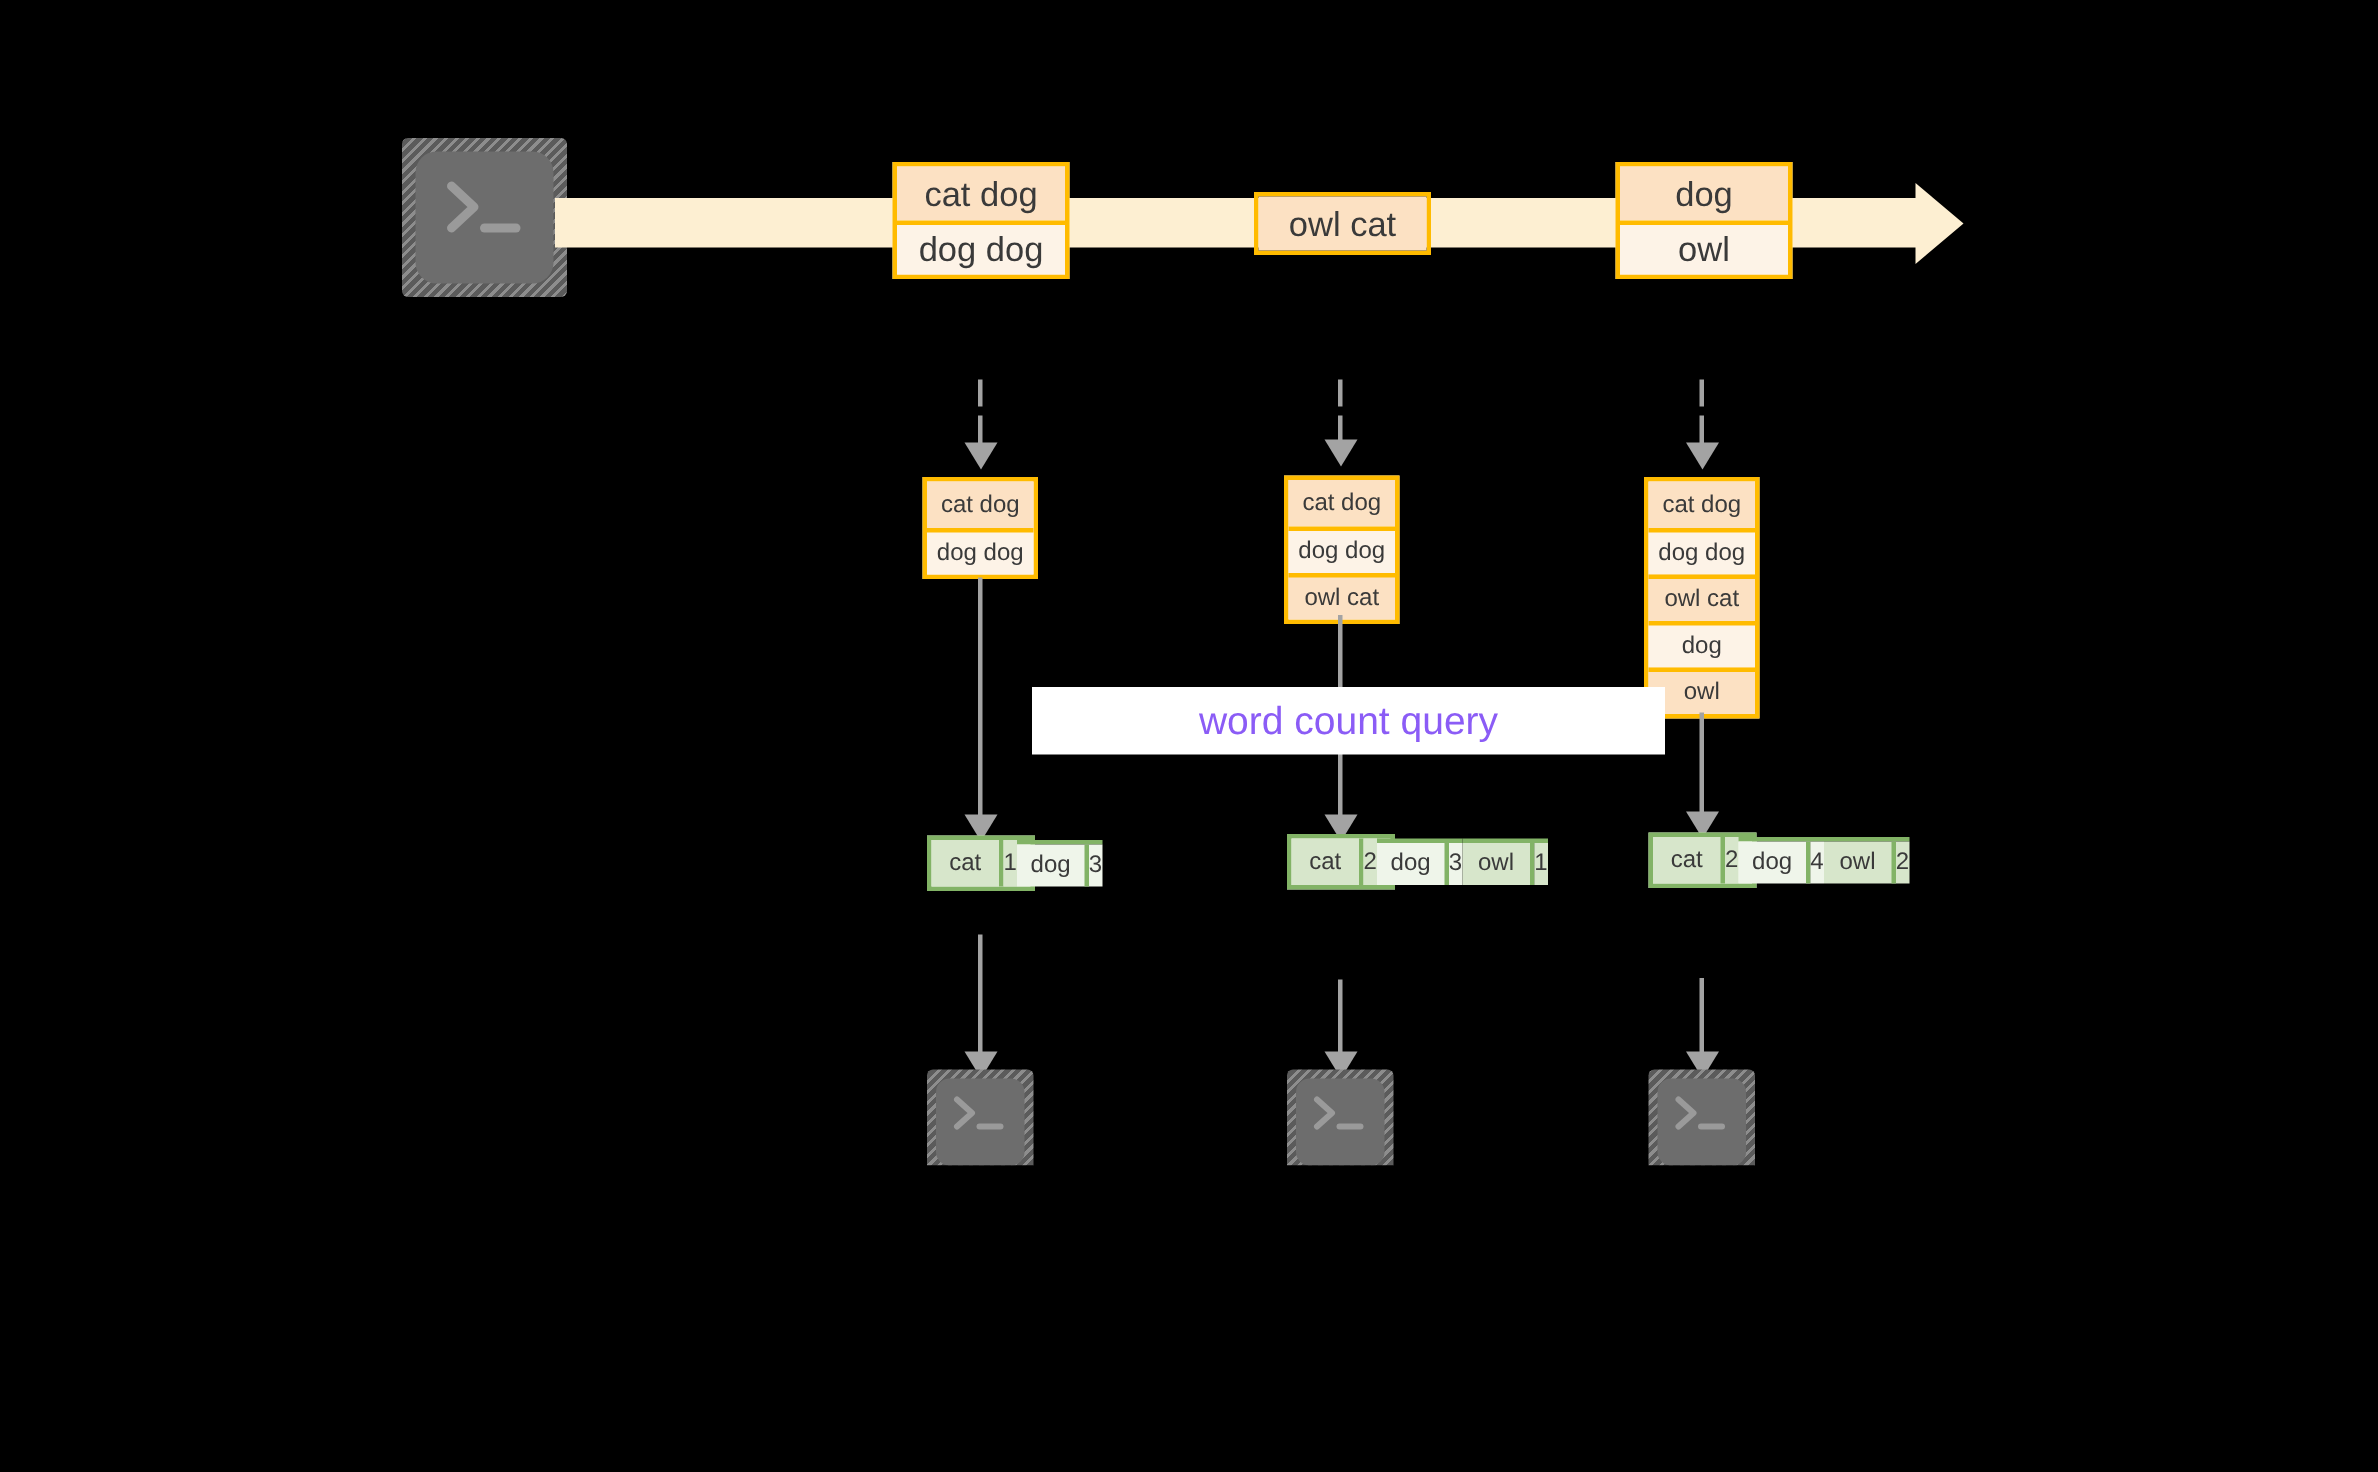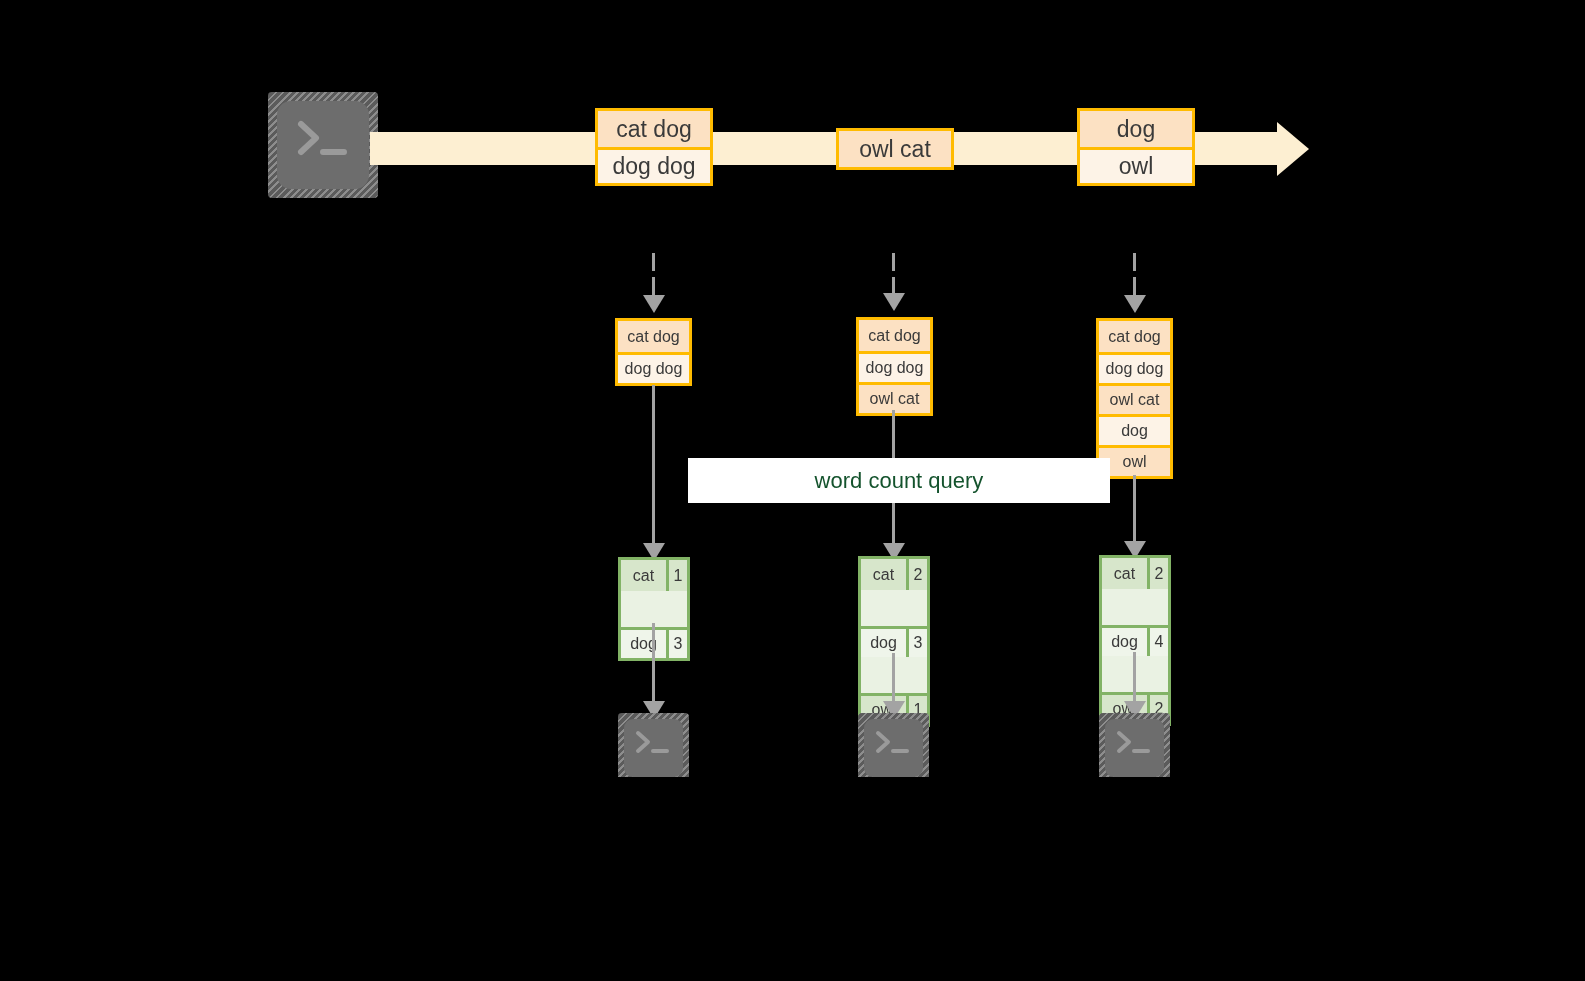--- a/index.html
+++ b/index.html
@@ -78,22 +78,21 @@
   
   .msgbox.small .row { height: 31px; font-size: 16px; }
 
   
   .restable {
     position: absolute;
     box-sizing: border-box;
     border: 3px solid #82b366;
     background: #eaf2e3;
     display: flex;
-    flex-direction: column;
-    gap: 36px;
+    flex-direction: row;
   }
   .restable .trow {
     display: flex;
     height: 31px;
     box-sizing: border-box;
   }
   .restable .trow + .trow { border-top: 3px solid #82b366; }
   .restable .trow .c-word {
     flex: 0 0 48px;
     display: flex;
@@ -138,22 +137,22 @@
   }
   
   .label-band {
     position: absolute;
     background: #ffffff;
     display: flex;
     align-items: center;
     justify-content: center;
   }
   .label-band span {
-    font-size: 22px;
-    color: #14532d;
+    font-size: 26px;
+    color: #8b5cf6;
     white-space: nowrap;
   }
 </style>
 </head>
 <body>
 
 <div id="canvas">
 
   <div class="terminal" style="left:268px; top:92px; width:110px; height:106px;">
     <div class="hatch"></div>

